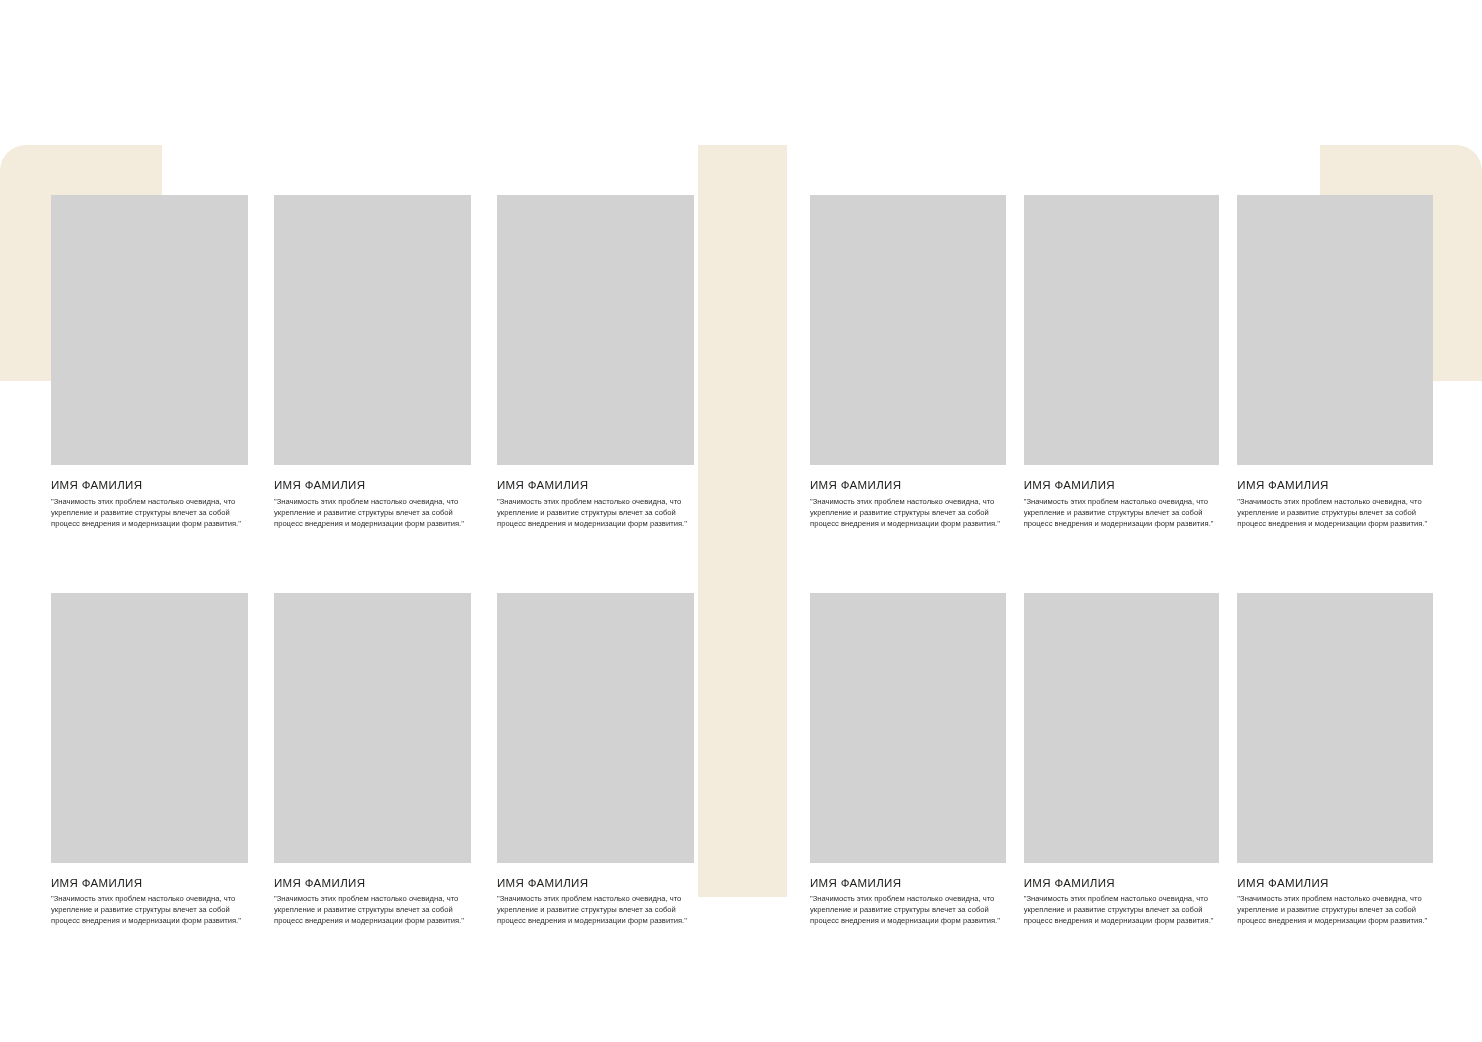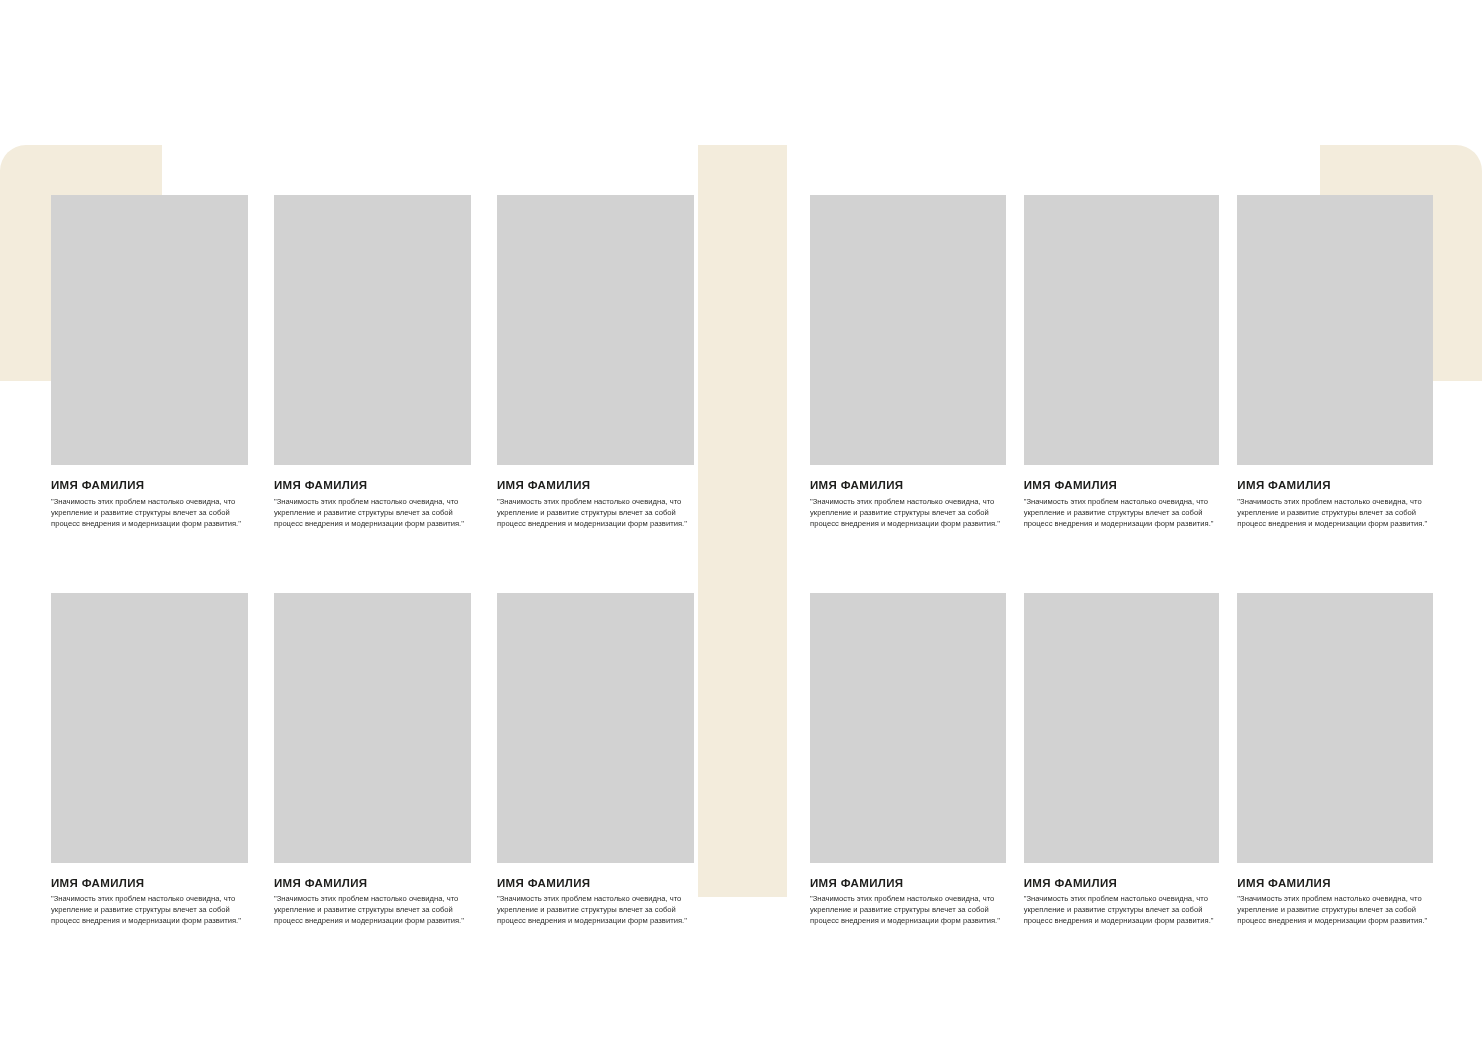--- a/index.html
+++ b/index.html
@@ -78,21 +78,21 @@
 
   .card-photo {
     width: 100%;
     height: 270px;
     background: #d2d2d2;
   }
 
   .card-name {
     margin-top: 14px;
     font-size: 11.5px;
-    font-weight: 700;
+    font-weight: 400;
     letter-spacing: 0.35px;
     color: #1d1d1b;
     line-height: 1.1;
     white-space: nowrap;
   }
 
   .card-quote {
     margin-top: 4px;
     font-size: 7.6px;
     line-height: 1.45;

